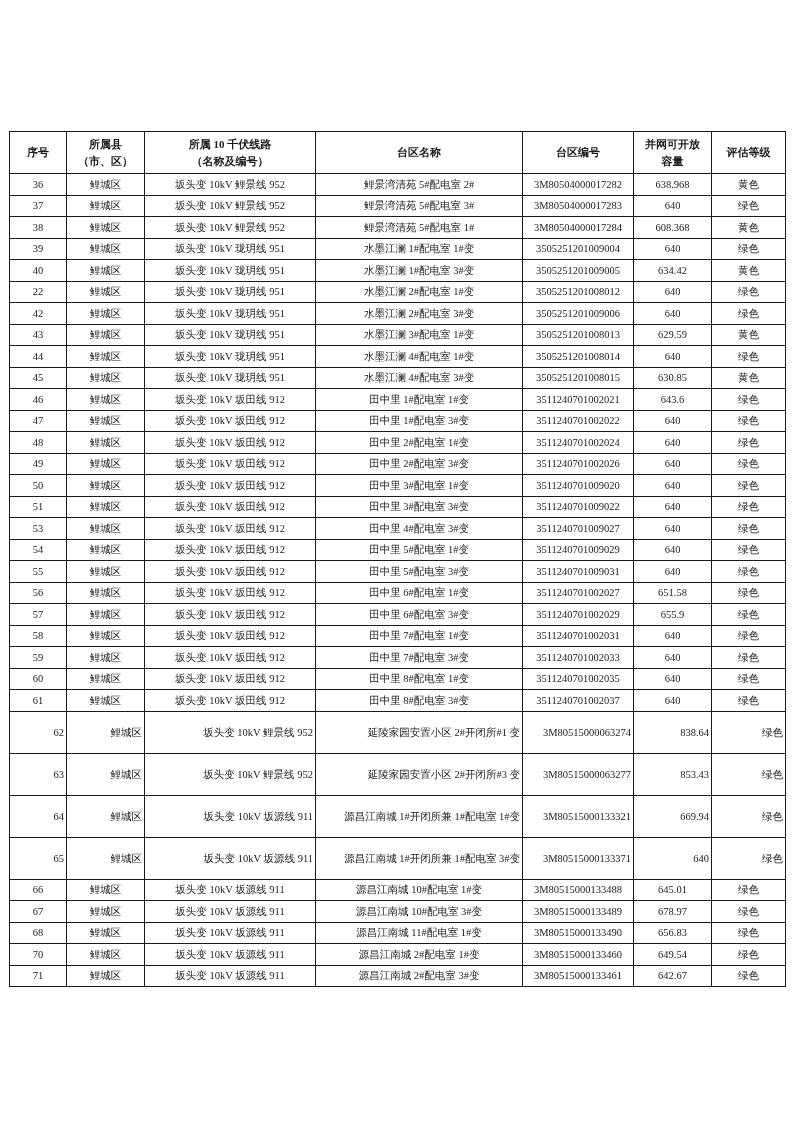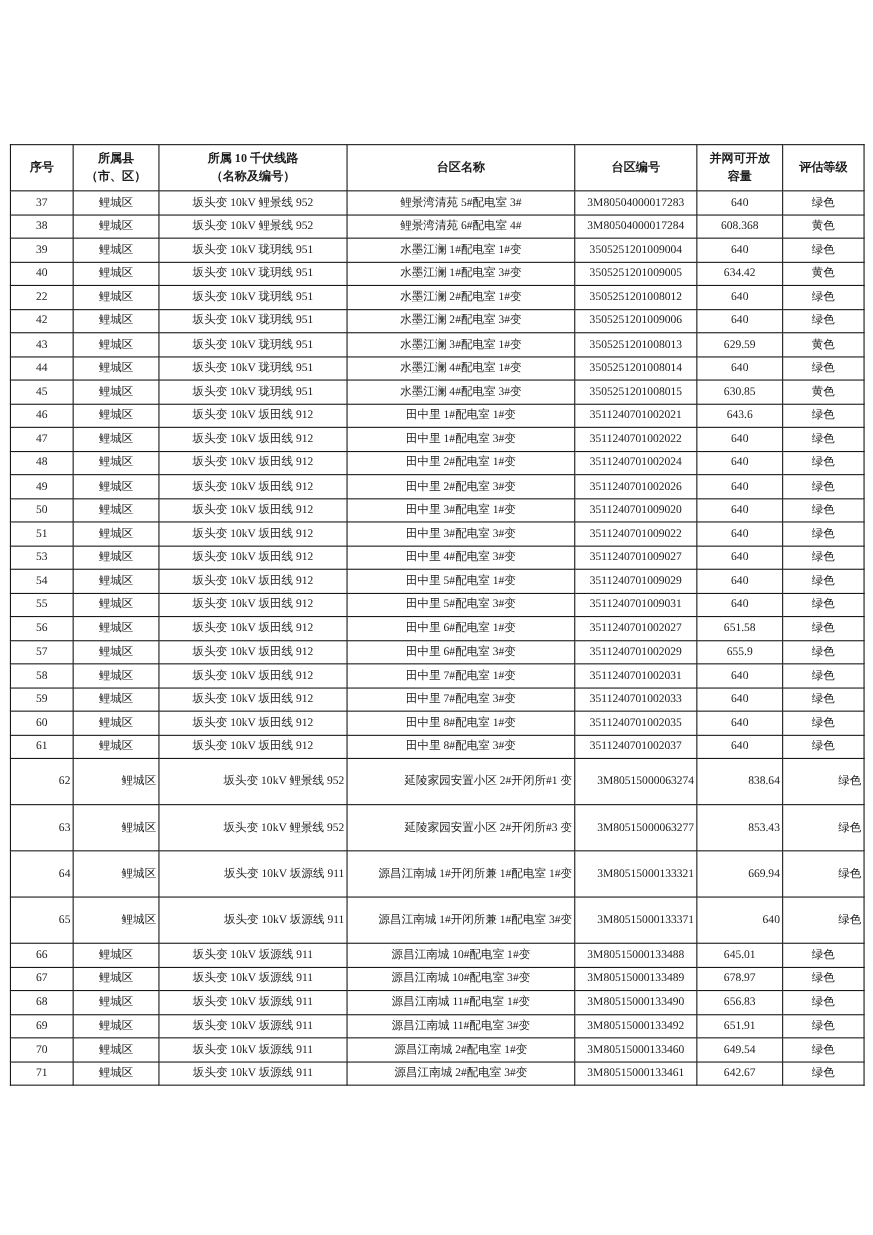--- a/index.html
+++ b/index.html
@@ -80,33 +80,42 @@
 （名称及编号）</th>
         <th>台区名称</th>
         <th>台区编号</th>
         <th>并网可开放
 容量</th>
         <th>评估等级</th>
       </tr>
     </thead>
     <tbody>
         <tr>
+          <td>36</td>
+          <td>鲤城区</td>
+          <td>坂头变 10kV 鲤景线 952</td>
+          <td>鲤景湾清苑 5#配电室 2#</td>
+          <td>3M80504000017282</td>
+          <td>638.968</td>
+          <td>黄色</td>
+        </tr>
+        <tr>
           <td>37</td>
           <td>鲤城区</td>
           <td>坂头变 10kV 鲤景线 952</td>
           <td>鲤景湾清苑 5#配电室 3#</td>
           <td>3M80504000017283</td>
           <td>640</td>
           <td>绿色</td>
         </tr>
         <tr>
           <td>38</td>
           <td>鲤城区</td>
           <td>坂头变 10kV 鲤景线 952</td>
-          <td>鲤景湾清苑 6#配电室 4#</td>
+          <td>鲤景湾清苑 5#配电室 1#</td>
           <td>3M80504000017284</td>
           <td>608.368</td>
           <td>黄色</td>
         </tr>
         <tr>
           <td>39</td>
           <td>鲤城区</td>
           <td>坂头变 10kV 珑玥线 951</td>
           <td>水墨江澜 1#配电室 1#变</td>
           <td>3505251201009004</td>
@@ -356,29 +365,20 @@
           <td>678.97</td>
           <td>绿色</td>
         </tr>
         <tr>
           <td>68</td>
           <td>鲤城区</td>
           <td>坂头变 10kV 坂源线 911</td>
           <td>源昌江南城 11#配电室 1#变</td>
           <td>3M80515000133490</td>
           <td>656.83</td>
-          <td>绿色</td>
-        </tr>
-        <tr>
-          <td>69</td>
-          <td>鲤城区</td>
-          <td>坂头变 10kV 坂源线 911</td>
-          <td>源昌江南城 11#配电室 3#变</td>
-          <td>3M80515000133492</td>
-          <td>651.91</td>
           <td>绿色</td>
         </tr>
         <tr>
           <td>70</td>
           <td>鲤城区</td>
           <td>坂头变 10kV 坂源线 911</td>
           <td>源昌江南城 2#配电室 1#变</td>
           <td>3M80515000133460</td>
           <td>649.54</td>
           <td>绿色</td>

